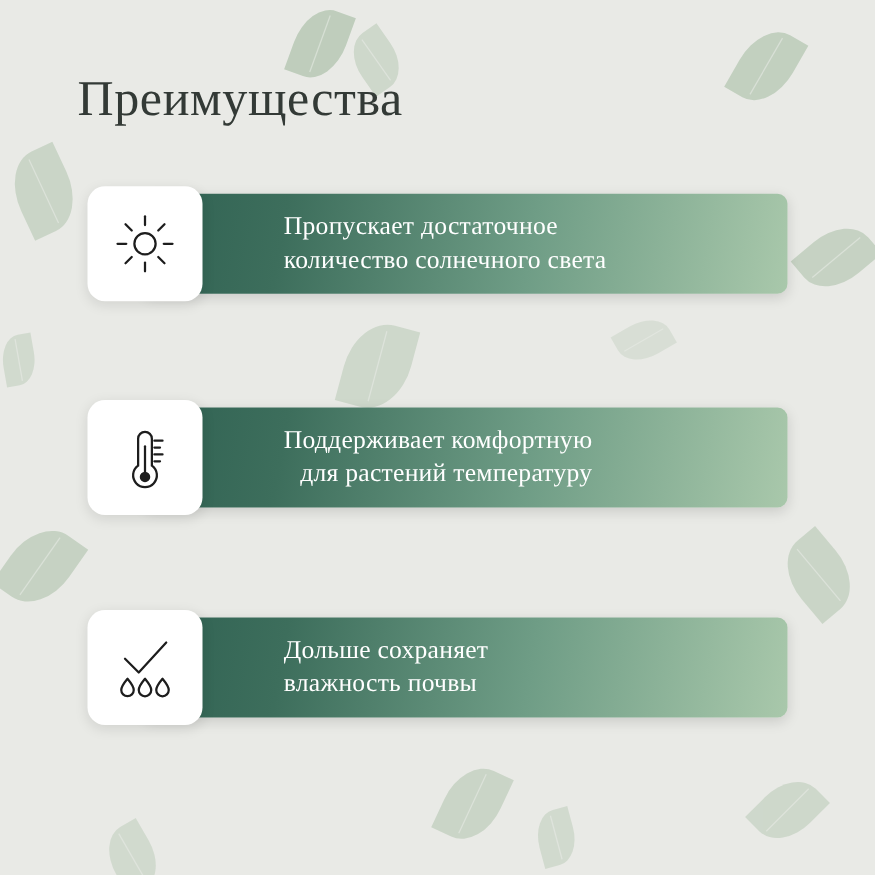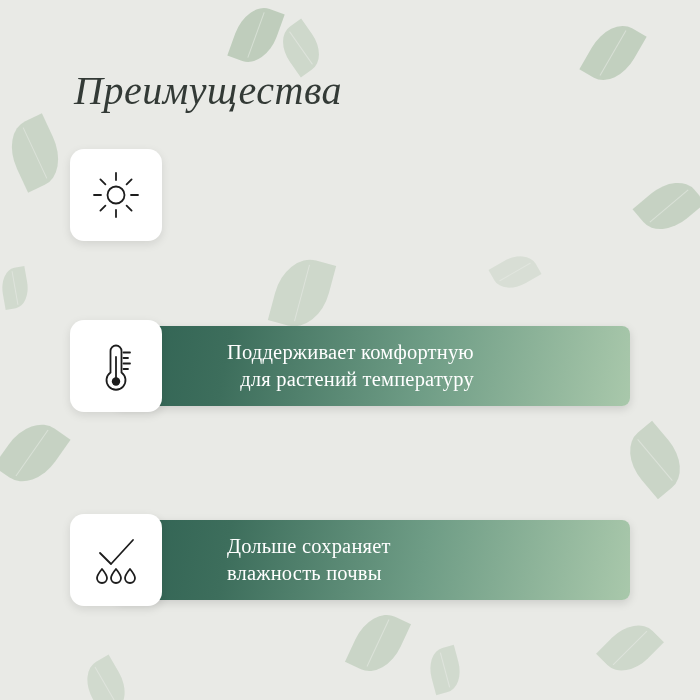--- a/index.html
+++ b/index.html
@@ -40,34 +40,33 @@
 
   
   #page-title {
     position: absolute;
     left: 62px;
     top: 55px;
     font-size: 40px;
     color: #333a36;
     letter-spacing: 0.5px;
     font-weight: normal;
-    margin: 12px;
-    font-style: italic;
+    margin: 0;
   }
 
   
   .benefit-row {
     position: absolute;
     left: 70px;
     width: 560px;
     height: 92px;
   }
   .row-1 { top: 149px; }
   .row-2 { top: 320px; text-align: right; }
-  .row-3 { top: 514px; }
+  .row-3 { top: 488px; }
 
   .bar {
     position: absolute;
     left: 45px;
     top: 6px;
     width: 515px;
     height: 80px;
     border-radius: 8px;
     background: linear-gradient(100deg, #2f6152 0%, #3d6e5c 22%, #6f9d86 60%, #a9c8ab 100%);
     box-shadow: 0 3px 10px rgba(0,0,0,0.13);
@@ -118,20 +117,24 @@
   <div class="leaf" style="left:356px; top:612px; width:44px; height:62px; transform:rotate(25deg); opacity:0.4;"></div>
   <div class="leaf" style="left:430px; top:648px; width:30px; height:44px; transform:rotate(-15deg); opacity:0.3;"></div>
   <div class="leaf" style="left:610px; top:620px; width:40px; height:56px; transform:rotate(45deg); opacity:0.35;"></div>
   <div class="leaf" style="left:88px;  top:660px; width:36px; height:52px; transform:rotate(-30deg); opacity:0.3;"></div>
   <div class="leaf" style="left:500px; top:250px; width:30px; height:44px; transform:rotate(60deg); opacity:0.22;"></div>
 </div>
 
 <h1 id="page-title">Преимущества</h1>
 
 <div class="benefit-row row-1">
+  <div class="bar">
+    <div class="bar-text">Пропускает достаточное
+количество солнечного света</div>
+  </div>
   <div class="icon-card">
     <span>
       <svg width="52" height="52" viewBox="0 0 52 52" fill="none" stroke="#1d1d1d" stroke-width="1.8" stroke-linecap="round">
         <circle cx="26" cy="26" r="8.5"></circle>
         <line x1="26" y1="4" x2="26" y2="11"></line>
         <line x1="26" y1="41" x2="26" y2="48"></line>
         <line x1="4" y1="26" x2="11" y2="26"></line>
         <line x1="41" y1="26" x2="48" y2="26"></line>
         <line x1="10.4" y1="10.4" x2="15.4" y2="15.4"></line>
         <line x1="36.6" y1="36.6" x2="41.6" y2="41.6"></line>

